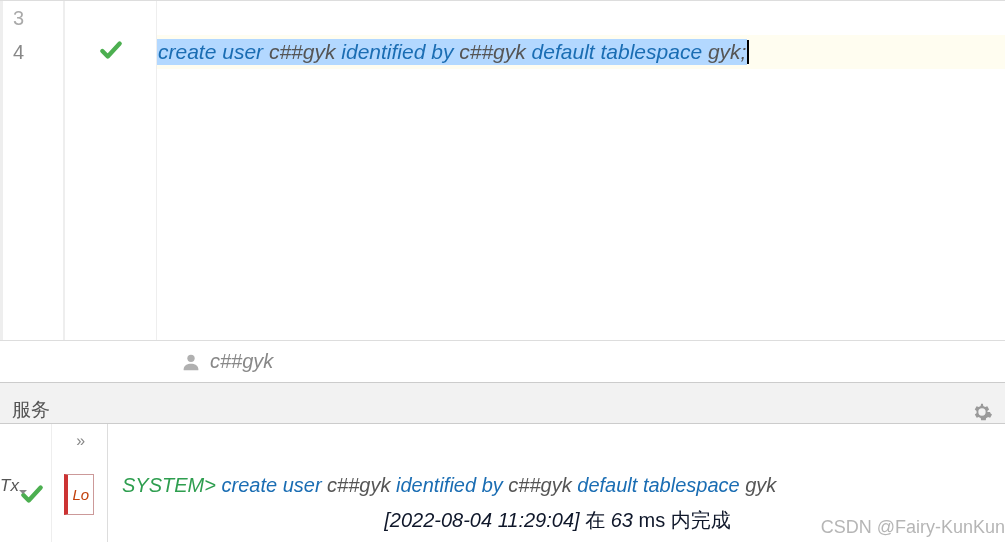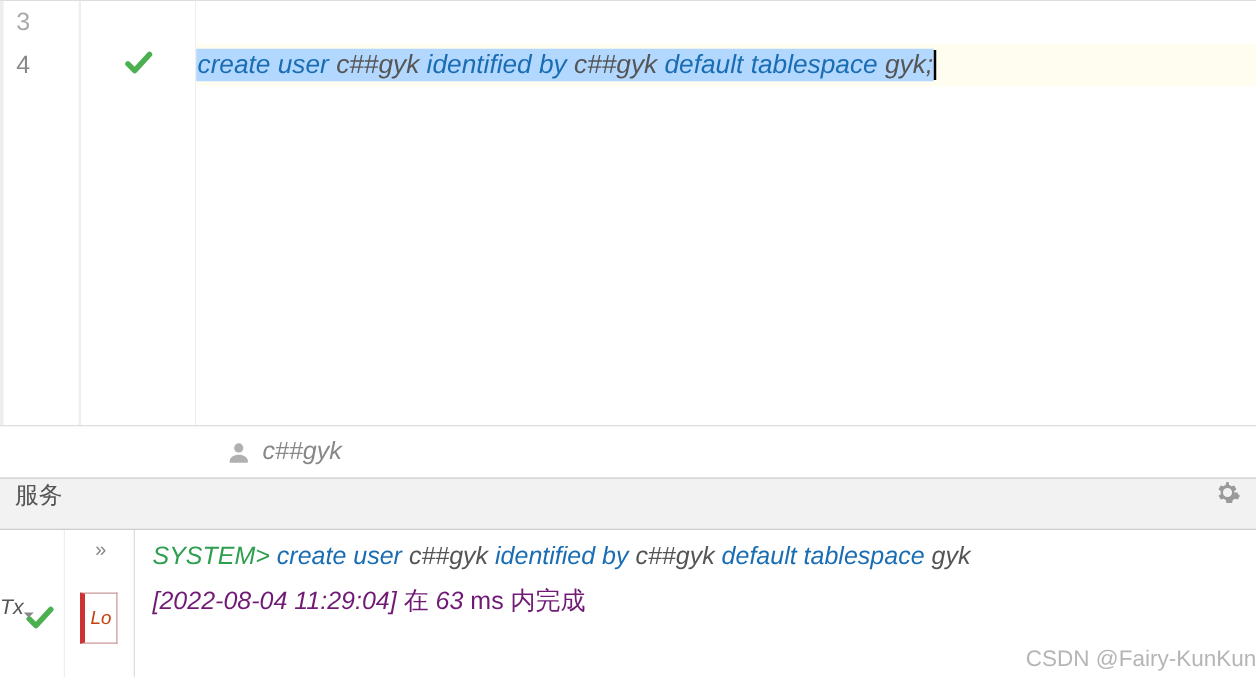--- a/index.html
+++ b/index.html
@@ -85,21 +85,21 @@
     background: #fff;
   }
   .user-icon { width: 22px; height: 22px; margin-right: 8px; fill:#b0b0b0; }
 
   .services-header {
     height: 42px;
     background: #f2f2f2;
     border-top: 1px solid #ccc;
     border-bottom: 1px solid #ccc;
     display: flex;
-    align-items: flex-start;
+    align-items: flex-end;
     justify-content: space-between;
     padding: 0 12px;
     font-size: 19px;
     color: #555;
     font-family: "Microsoft YaHei", sans-serif;
   }
   .gear-icon { width: 22px; height: 22px; fill: #9a9a9a; cursor:pointer; }
 
   .console-area {
     display: flex;
@@ -130,25 +130,25 @@
     padding-top:8px;
   }
   .chevrons { font-size:16px; color:#888; letter-spacing:-3px; }
   .lo-box { margin-top:24px; border:1px solid #c99; border-left:4px solid #c33; padding:11px 4px; font-size:15px; font-style:italic; color:#c2410c;}
 
   .console-main {
     flex: 1;
     padding: 10px 12px 4px 14px;
     font-size: 20px;
   }
-  .cline1 { font-style: italic; }
+  .cline1 { font-style: italic; margin-top: 40px; }
   .sys { color: #2e9e4f; font-style: italic; }
   .ckw { color: #1a6db3; font-style: italic; }
   .ctxt { color: #555; font-style: italic; }
-  .cline2 { margin-top: 10px; font-style: italic; color: #701a75; font-family: "Microsoft YaHei","Comic Sans MS",sans-serif;}
+  .cline2 { margin-top: 10px; font-style: italic; color: #0f172a; font-family: "Microsoft YaHei","Comic Sans MS",sans-serif; text-align: center;}
   .cline2 .nrm { font-style: normal; font-family: "Microsoft YaHei", sans-serif; }
   .watermark {
     position: absolute;
     right: 0;
     bottom: 4px;
     color: rgba(120,120,120,0.55);
     font-size: 18px;
     font-family: "Microsoft YaHei", sans-serif;
     font-style: normal;
   }

